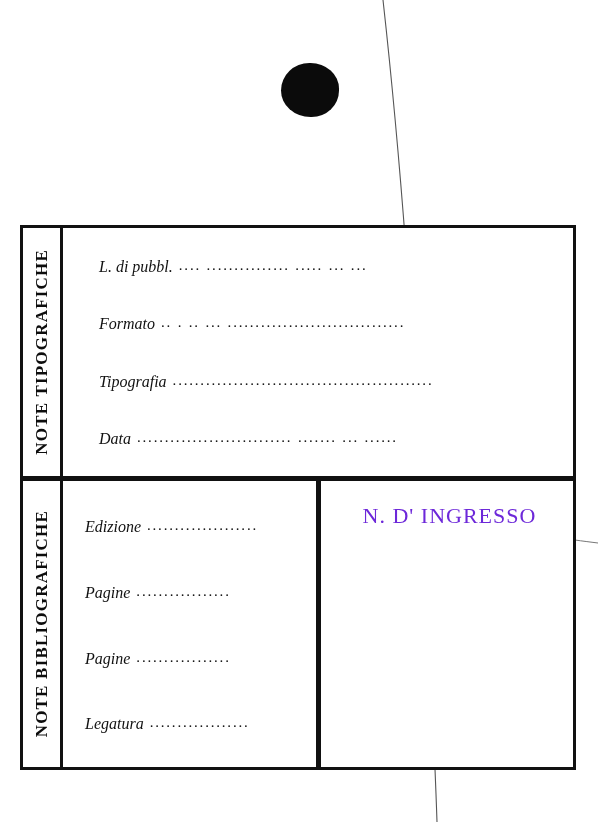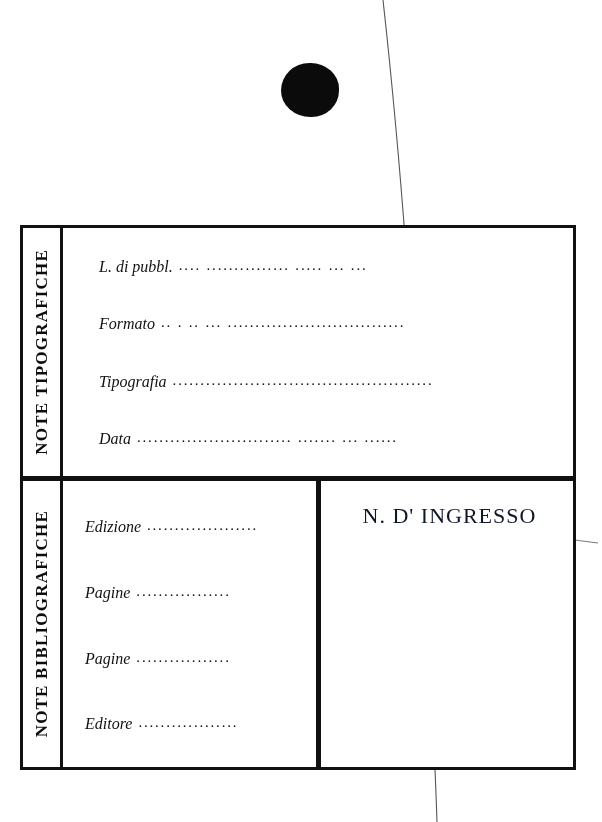--- a/index.html
+++ b/index.html
@@ -141,21 +141,21 @@
     top: 0;
     right: 0;
     bottom: 0;
     padding-top: 22px;
     text-align: center;
   }
   .ingresso-title {
     font-family: "Liberation Serif", serif;
     font-size: 22px;
     letter-spacing: 1px;
-    color: #0f172a;
+    color: #6d28d9;
   }
 </style>
 </head>
 <body>
 
 <div class="ink-blob"></div>
 <svg class="scan-line" viewBox="0 0 602 822" preserveAspectRatio="none">
   <path d="M383,0 C393,90 400,170 406,250 C413,350 419,450 424,545 C429,640 434,730 437,822" fill="none" stroke="#555" stroke-width="1.1"></path>
   <path d="M575,540 C582,541 590,542 598,543" fill="none" stroke="#777" stroke-width="1"></path>
 </svg>
@@ -210,21 +210,21 @@
         <span class="field-label">Pagine</span>
         <span class="dots">.................</span>
       </div>
 
       <div class="field-row">
         <span class="field-label">Pagine</span>
         <span class="dots">.................</span>
       </div>
 
       <div class="field-row">
-        <span class="field-label">Editore</span>
+        <span class="field-label">Legatura</span>
         <span class="dots">..................</span>
       </div>
 
     </div>
 
     <div class="bib-right">
       <div class="ingresso-title">N.  D' INGRESSO</div>
       <div></div>
     </div>
   </div>

